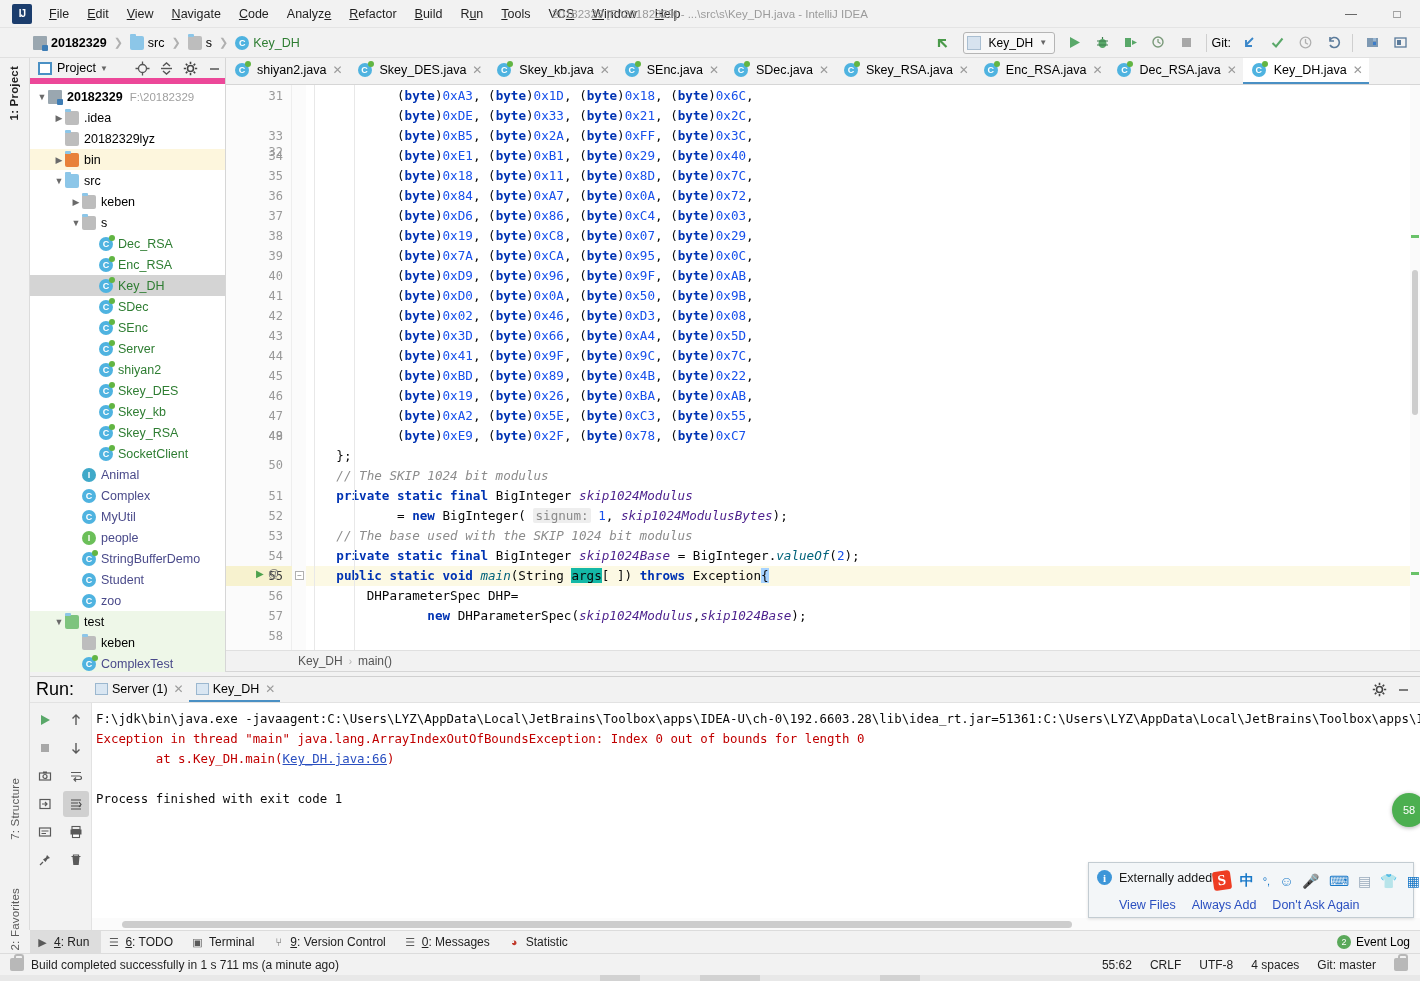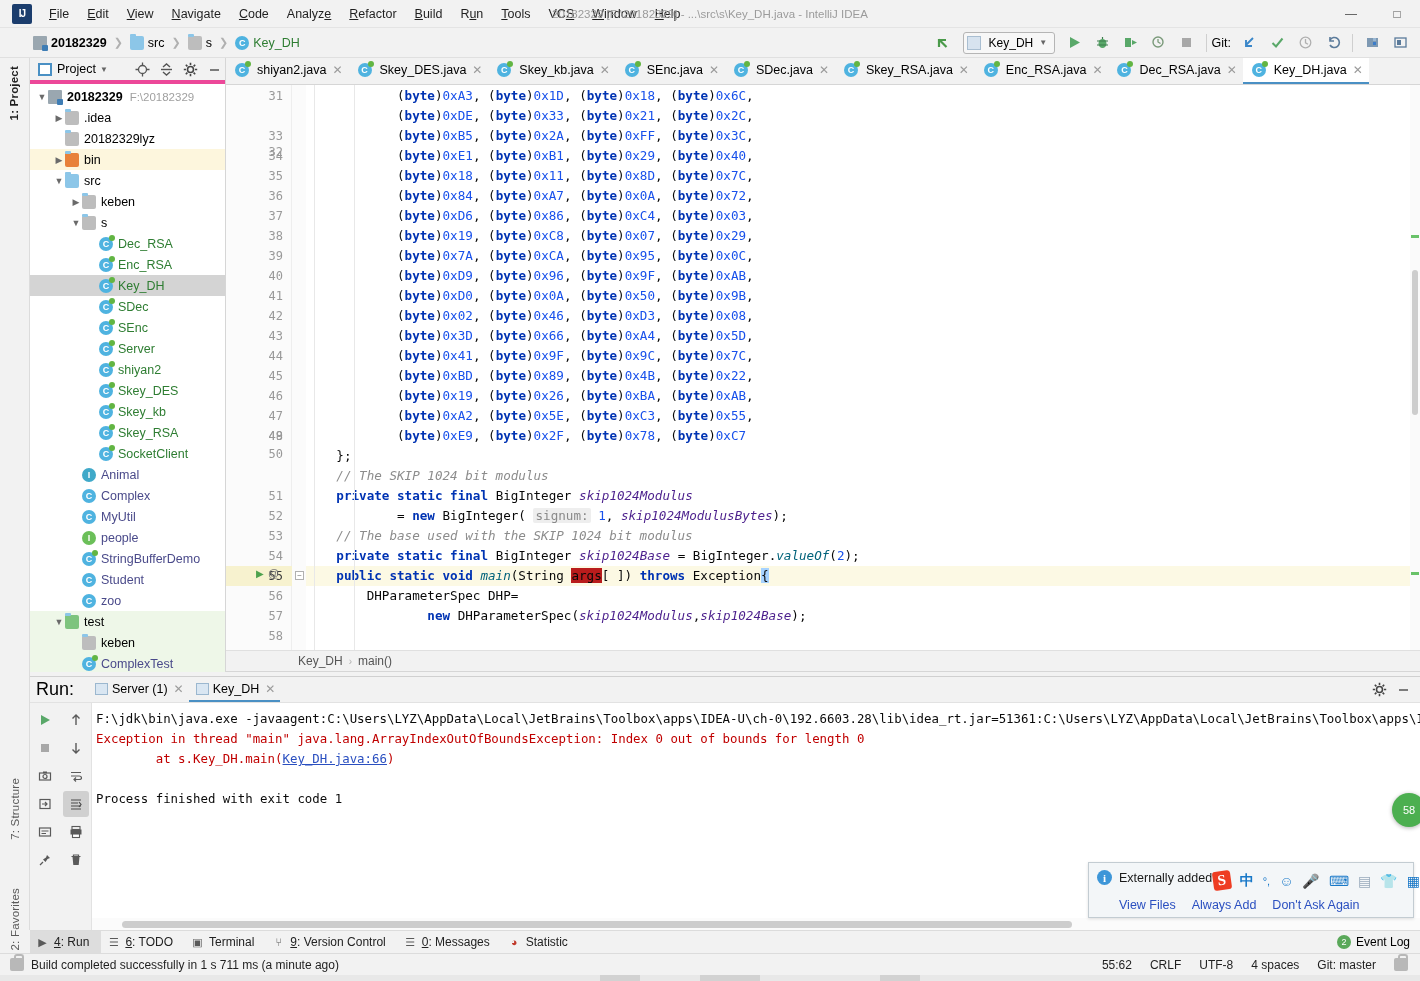--- a/index.html
+++ b/index.html
@@ -97,21 +97,21 @@
   }
   .vtab.sel { font-weight: 600; color: #1f1f1f; }
 
   
   .projpanel {
     position: absolute; left: 30px; top: 58px; width: 196px; height: 614px;
     background: #fff; border-right: 1px solid #d6d6d6;
   }
   .proj-toolbar {
     height: 26px; display: flex; align-items: center; background: #f2f2f2;
-    border-bottom: 4px solid #ec4899; padding-left: 4px;
+    border-bottom: 6px solid #ec4899; padding-left: 4px;
   }
   .proj-title { display: flex; align-items: center; font-size: 12.5px; padding: 0 4px; }
   .proj-sq { width: 14px; height: 13px; background: #fff; border: 2px solid #4a90c4; margin-right: 5px; }
   .pt-btn { width: 22px; height: 22px; display:flex; align-items:center; justify-content:center; margin-left:2px; color:#555; }
   .tree { padding-top: 2px; font-size: 12.5px; overflow: hidden; height: 588px; position: relative; }
   .trow {
     display: flex; align-items: center; height: 21px; padding-left: 6px;
     white-space: nowrap; cursor: default;
   }
   .trow.selected { background: #d4d4d4; }
@@ -168,21 +168,21 @@
   .ind { position: absolute; top: 0; bottom: 0; width: 1px; background: #e8e8e8; }
   
   .kw { color: #0033b3; font-weight: bold; }
   .num { color: #1750eb; }
   .cmt { color: #8c8c8c; font-style: italic; }
   .fld { color: #4b1f8c; font-style: italic; }
   .mth { color: #00627a; font-style: italic; }
   .plain { color: #080808; }
   .hint { background: #eeeeee; color: #8a8a8a; font-style: normal; padding: 0 2px; border-radius: 2px; }
   .selhl { background: #a6d2ff; }
-  .searchhl { background: #b91c1c; }
+  .searchhl { background: #14b8a6; }
   .gut-run { position: absolute; left: 30px; color: #4ea24e; font-size: 10px; }
   .gut-at { position: absolute; left: 42px; color: #7a7a7a; font-size: 11px; }
   .fold-mark {
     position: absolute; left: 3px; width: 9px; height: 9px;
     border: 1px solid #b0b0b0; background: #fff; color: #777;
     font-size: 8px; line-height: 7px; text-align: center;
   }
   .editor-scroll-v {
     position: absolute; right: 0; top: 0; width: 10px; height: 565px; background: #fafafa;
   }
@@ -684,21 +684,21 @@
         <div class="ln" style="top: 181px;">40</div>
         <div class="ln" style="top: 201px;">41</div>
         <div class="ln" style="top: 221px;">42</div>
         <div class="ln" style="top: 241px;">43</div>
         <div class="ln" style="top: 261px;">44</div>
         <div class="ln" style="top: 281px;">45</div>
         <div class="ln" style="top: 301px;">46</div>
         <div class="ln" style="top: 321px;">47</div>
         <div class="ln" style="top: 341px;">48</div>
         <div class="ln" style="top: 341px;">49</div>
-        <div class="ln" style="top: 359px; text-align: right;">50</div>
+        <div class="ln" style="top: 370px; text-align: right;">50</div>
         <div class="ln" style="top: 401px;">51</div>
         <div class="ln" style="top: 421px;">52</div>
         <div class="ln" style="top: 441px;">53</div>
         <div class="ln" style="top: 461px;">54</div>
         <div class="gutterhl" style="top: 481px;"></div>
         <div class="ln cur" style="top: 481px;">55</div>
         <div class="gut-run" style="top: 483px;">▶</div>
         <div class="gut-at" style="top: 482px;">@</div>
         <div class="ln" style="top: 501px;">56</div>
         <div class="ln" style="top: 521px;">57</div>

